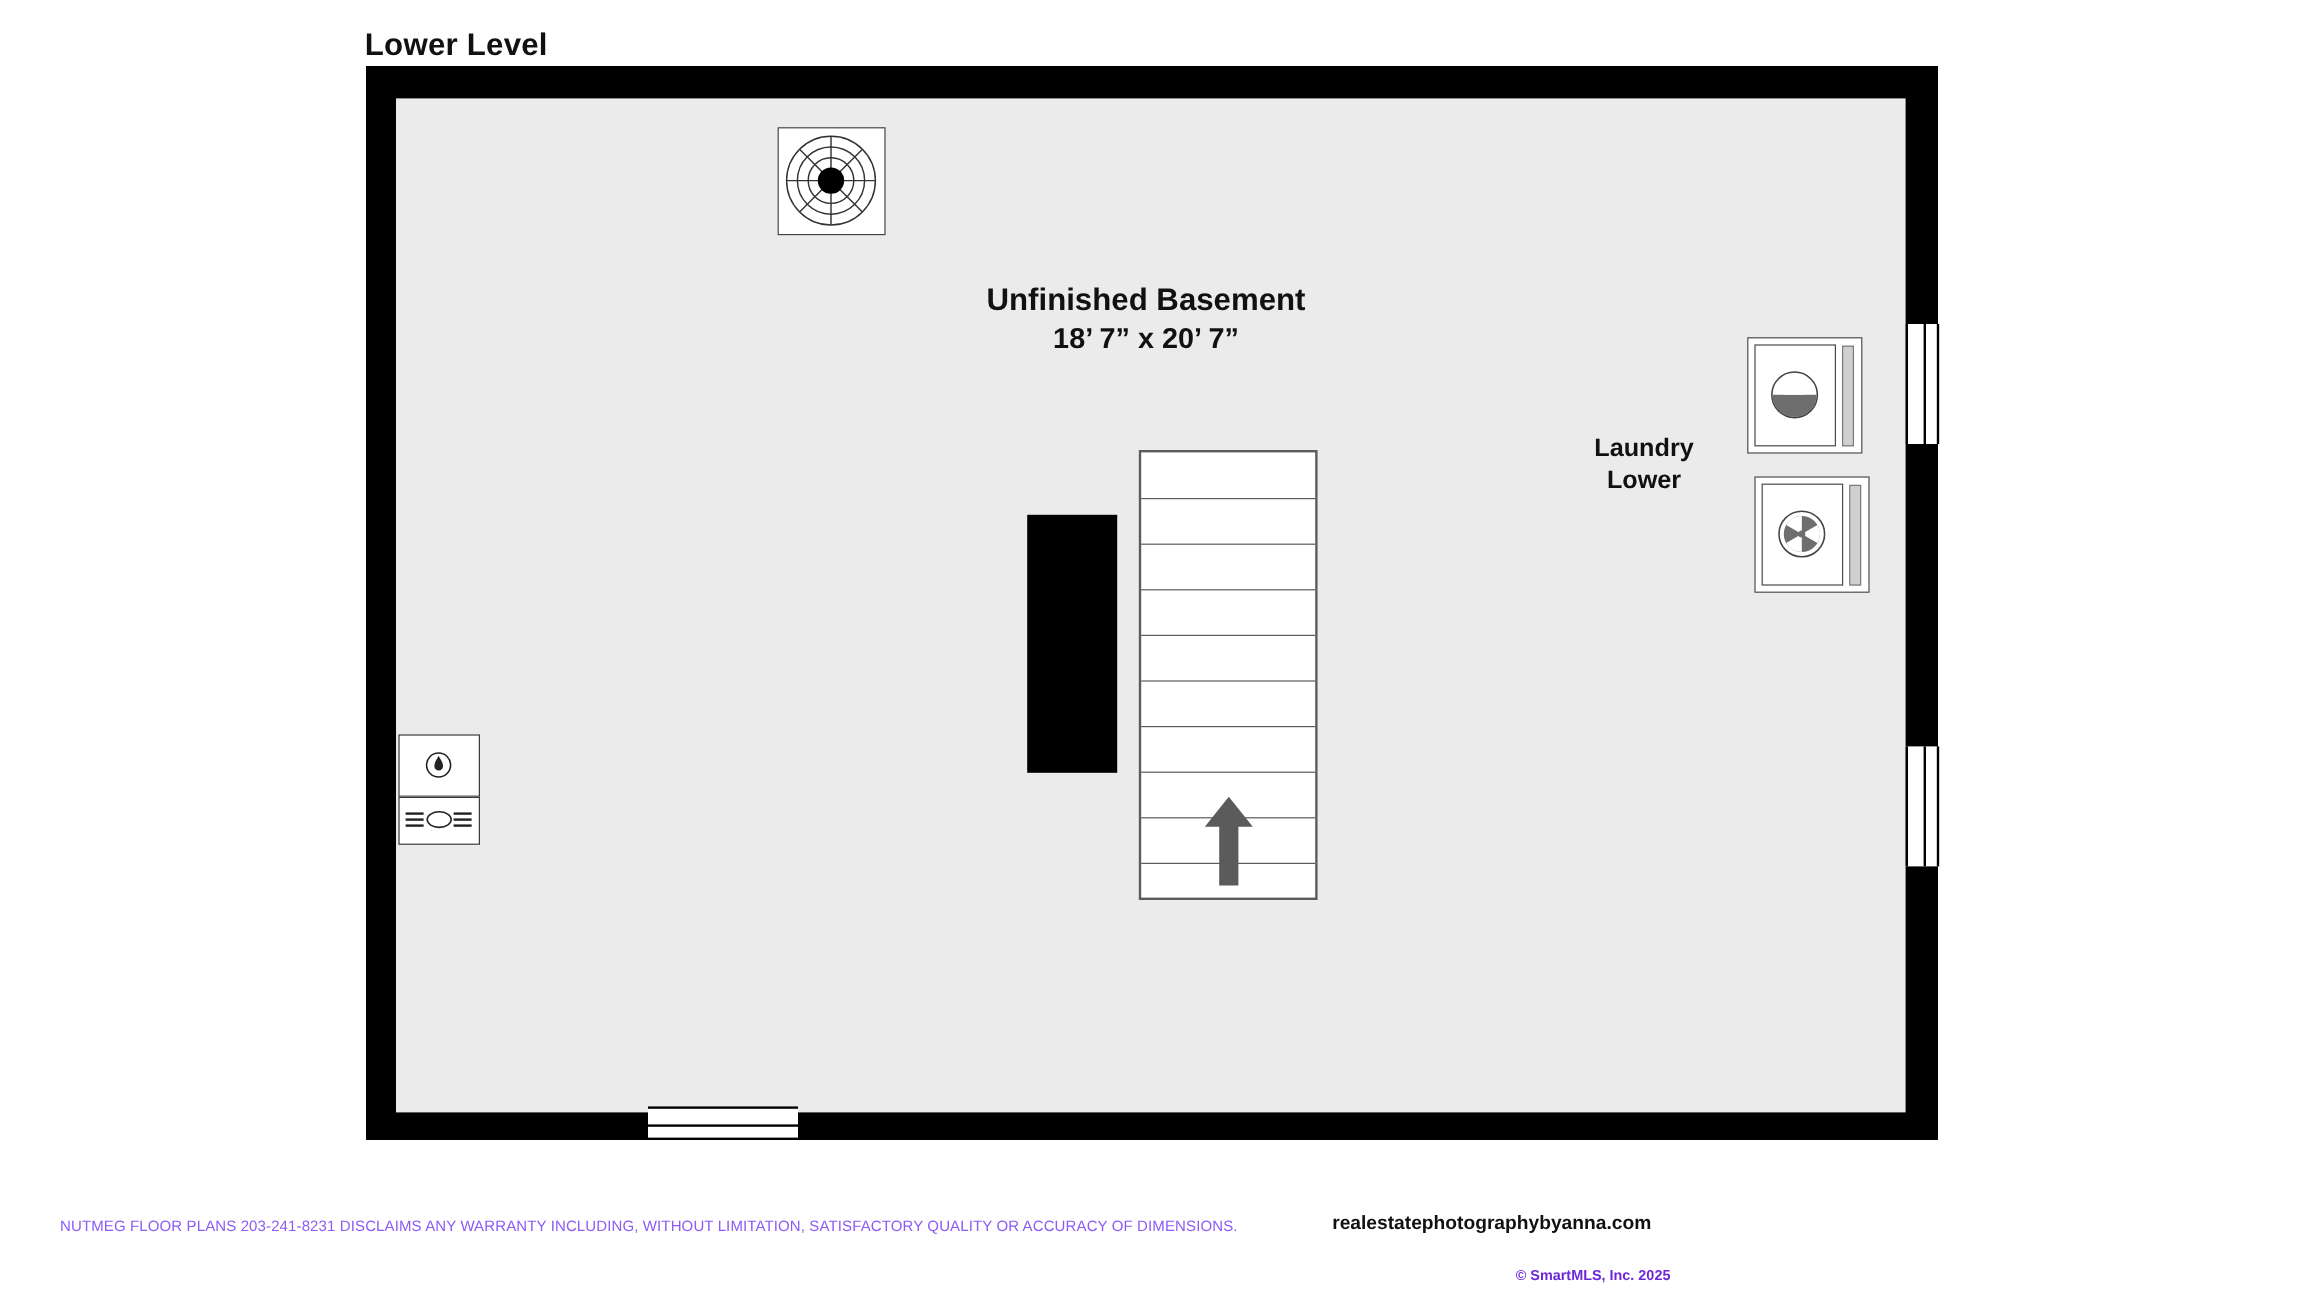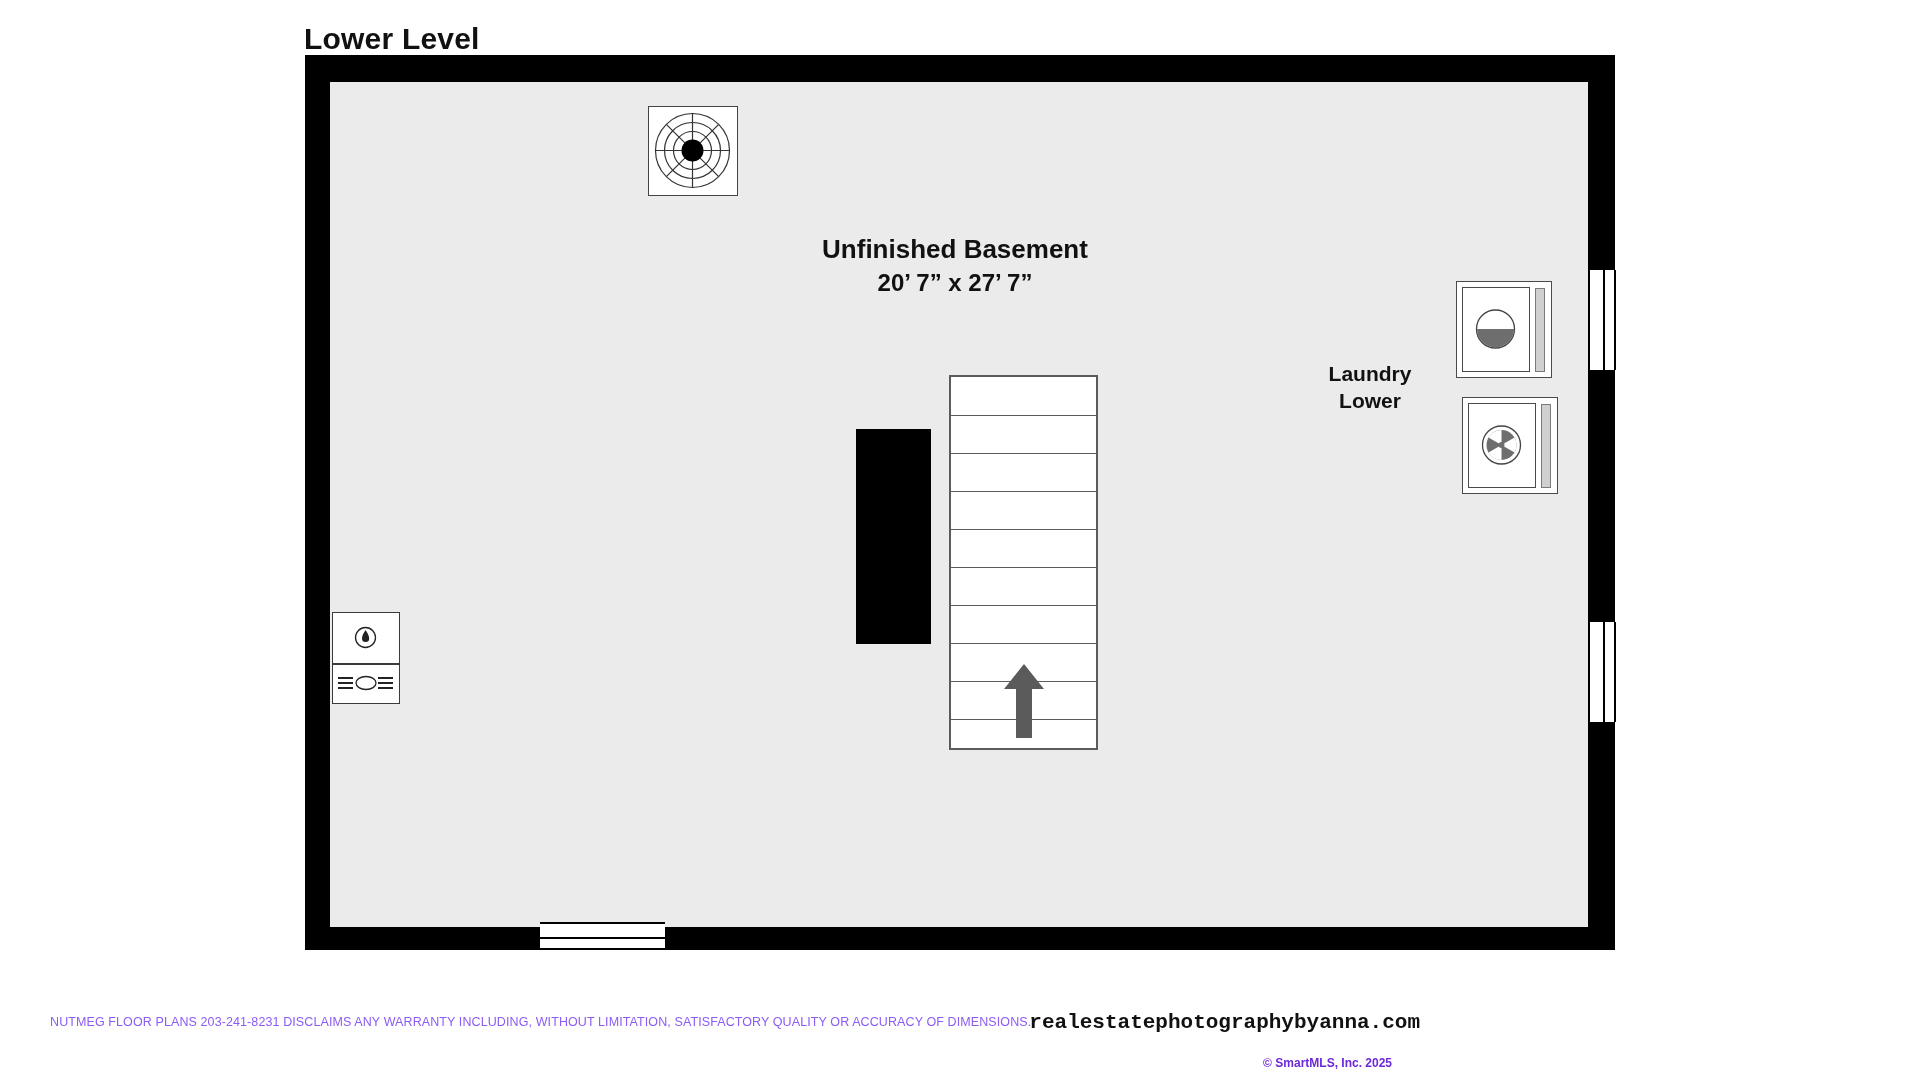--- a/index.html
+++ b/index.html
@@ -13,21 +13,21 @@
     position: relative;
     font-family: "Liberation Sans", sans-serif;
     overflow: hidden;
   }
 
   
   #floorplan-title {
     position: absolute;
     left: 304px;
     top: 22px;
-    font-size: 30px;
+    font-size: 26px;
     font-weight: bold;
     color: #111111;
     letter-spacing: 0.2px;
   }
 
   
   #floorplan-canvas {
     position: absolute;
     left: 0;
     top: 0;
@@ -239,27 +239,26 @@
     position: absolute;
     left: 50px;
     top: 1015px;
     font-size: 12.5px;
     color: #8b5cf6;
     letter-spacing: 0.1px;
     white-space: nowrap;
   }
   #watermark {
     position: absolute;
-    right: 500px;
+    right: 544px;
     top: 1011px;
-    font-size: 21px;
+    font-size: 16px;
     font-weight: bold;
     color: #111111;
     white-space: nowrap;
-    font-family: Liberation Mono, monospace;
   }
   #copyright {
     position: absolute;
     right: 528px;
     top: 1056px;
     font-size: 12px;
     font-weight: bold;
     color: #6d28d9;
     white-space: nowrap;
   }
@@ -357,21 +356,21 @@
         <path d="M32.5 41 L45.5 48.5 A15 15 0 0 0 45.5 33.5 z" fill="#ffffff"></path>
         <path d="M32.5 41 L19.5 48.5 A15 15 0 0 0 32.5 56 z" fill="#ffffff"></path>
         <circle cx="32.5" cy="41" r="3" fill="#6e6e6e"></circle>
       </svg>
     </div>
     <div class="appliance-side"></div>
   </div>
 
   <div id="room-label-basement">
     <div class="room-name">Unfinished Basement</div>
-    <div class="room-dims">20’ 7” x 27’ 7”</div>
+    <div class="room-dims">18’ 7” x 20’ 7”</div>
   </div>
 
   <div id="room-label-laundry">
     <div>Laundry</div>
     <div>Lower</div>
   </div>
 
 </div>
 
 <div id="disclaimer">NUTMEG FLOOR PLANS 203-241-8231 DISCLAIMS ANY WARRANTY INCLUDING, WITHOUT LIMITATION, SATISFACTORY QUALITY OR ACCURACY OF DIMENSIONS.</div>

